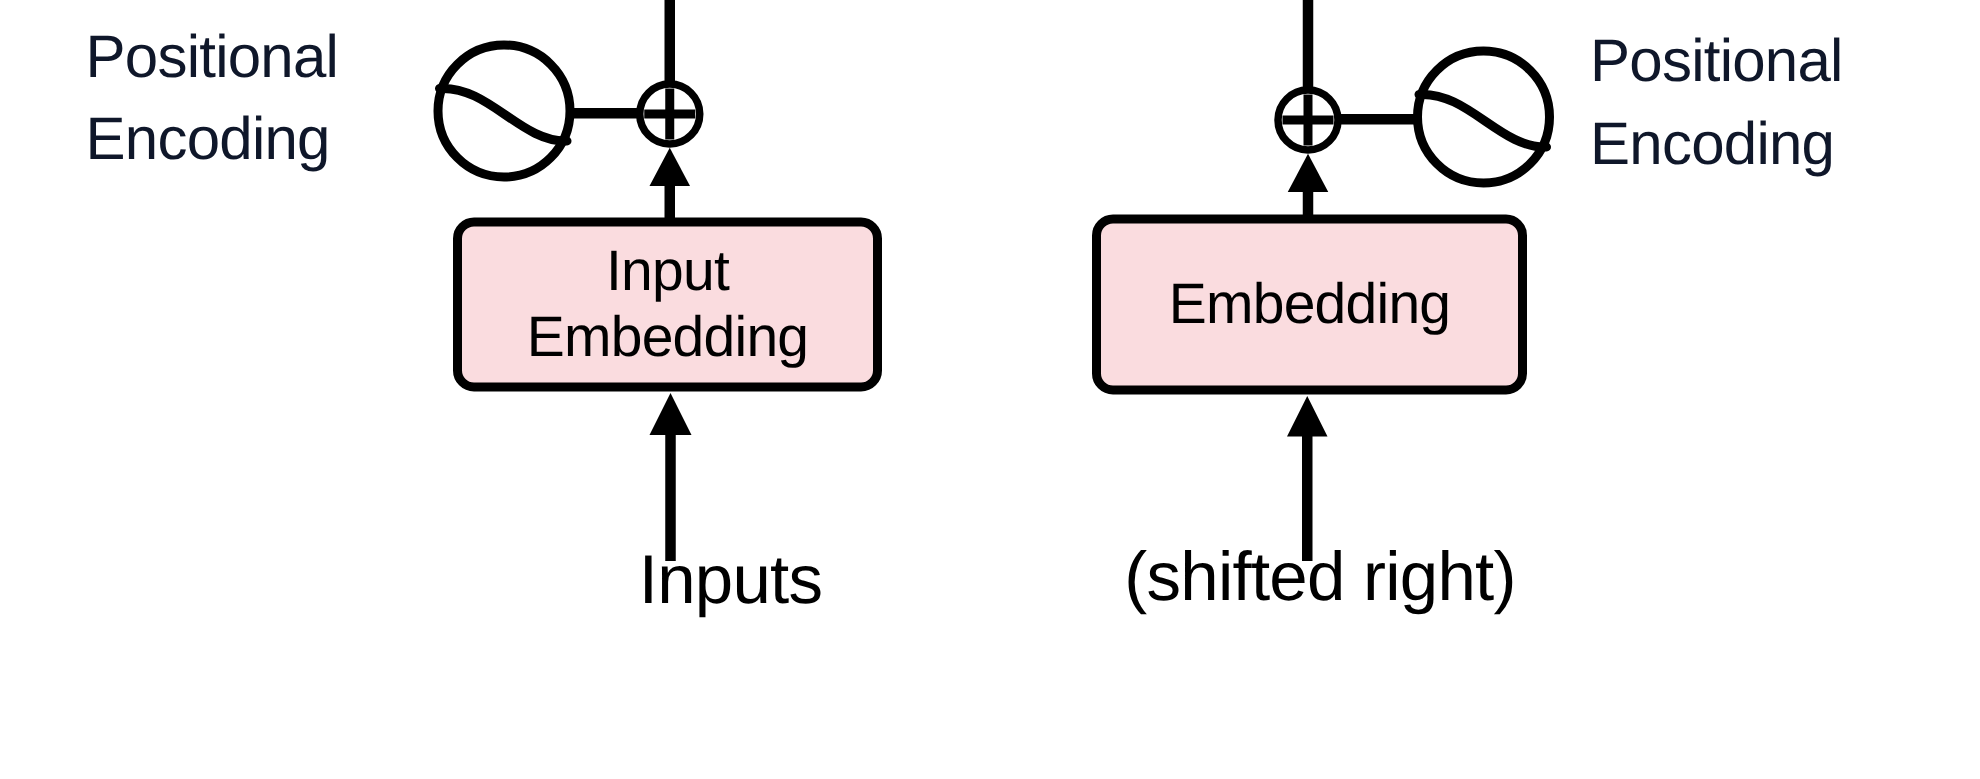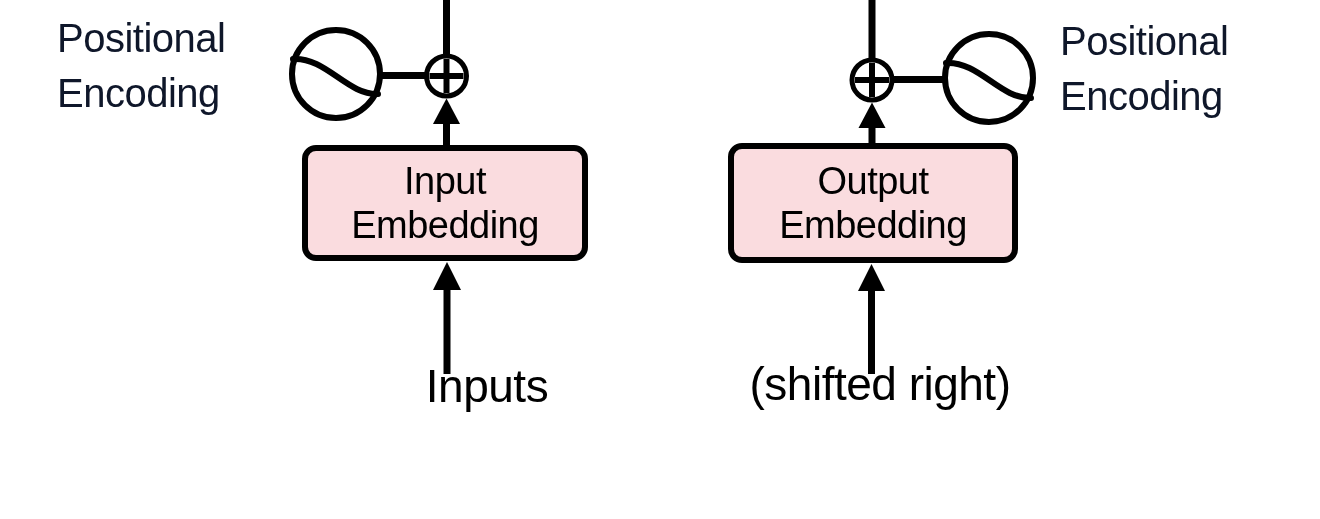--- a/index.html
+++ b/index.html
@@ -131,21 +131,20 @@
   <div class="io-label enc">
     <div>Inputs</div>
   </div>
 
   <div class="pe-label dec">
     <div>Positional</div>
     <div>Encoding</div>
   </div>
 
   <div class="emb-box dec" style="background: rgb(250, 220, 223);">
-    <div>Output</div>
     <div>Embedding</div>
   </div>
 
   <div class="io-label dec">
     <div>(shifted right)</div>
   </div>
 
 </div>
 
 </body></html>

